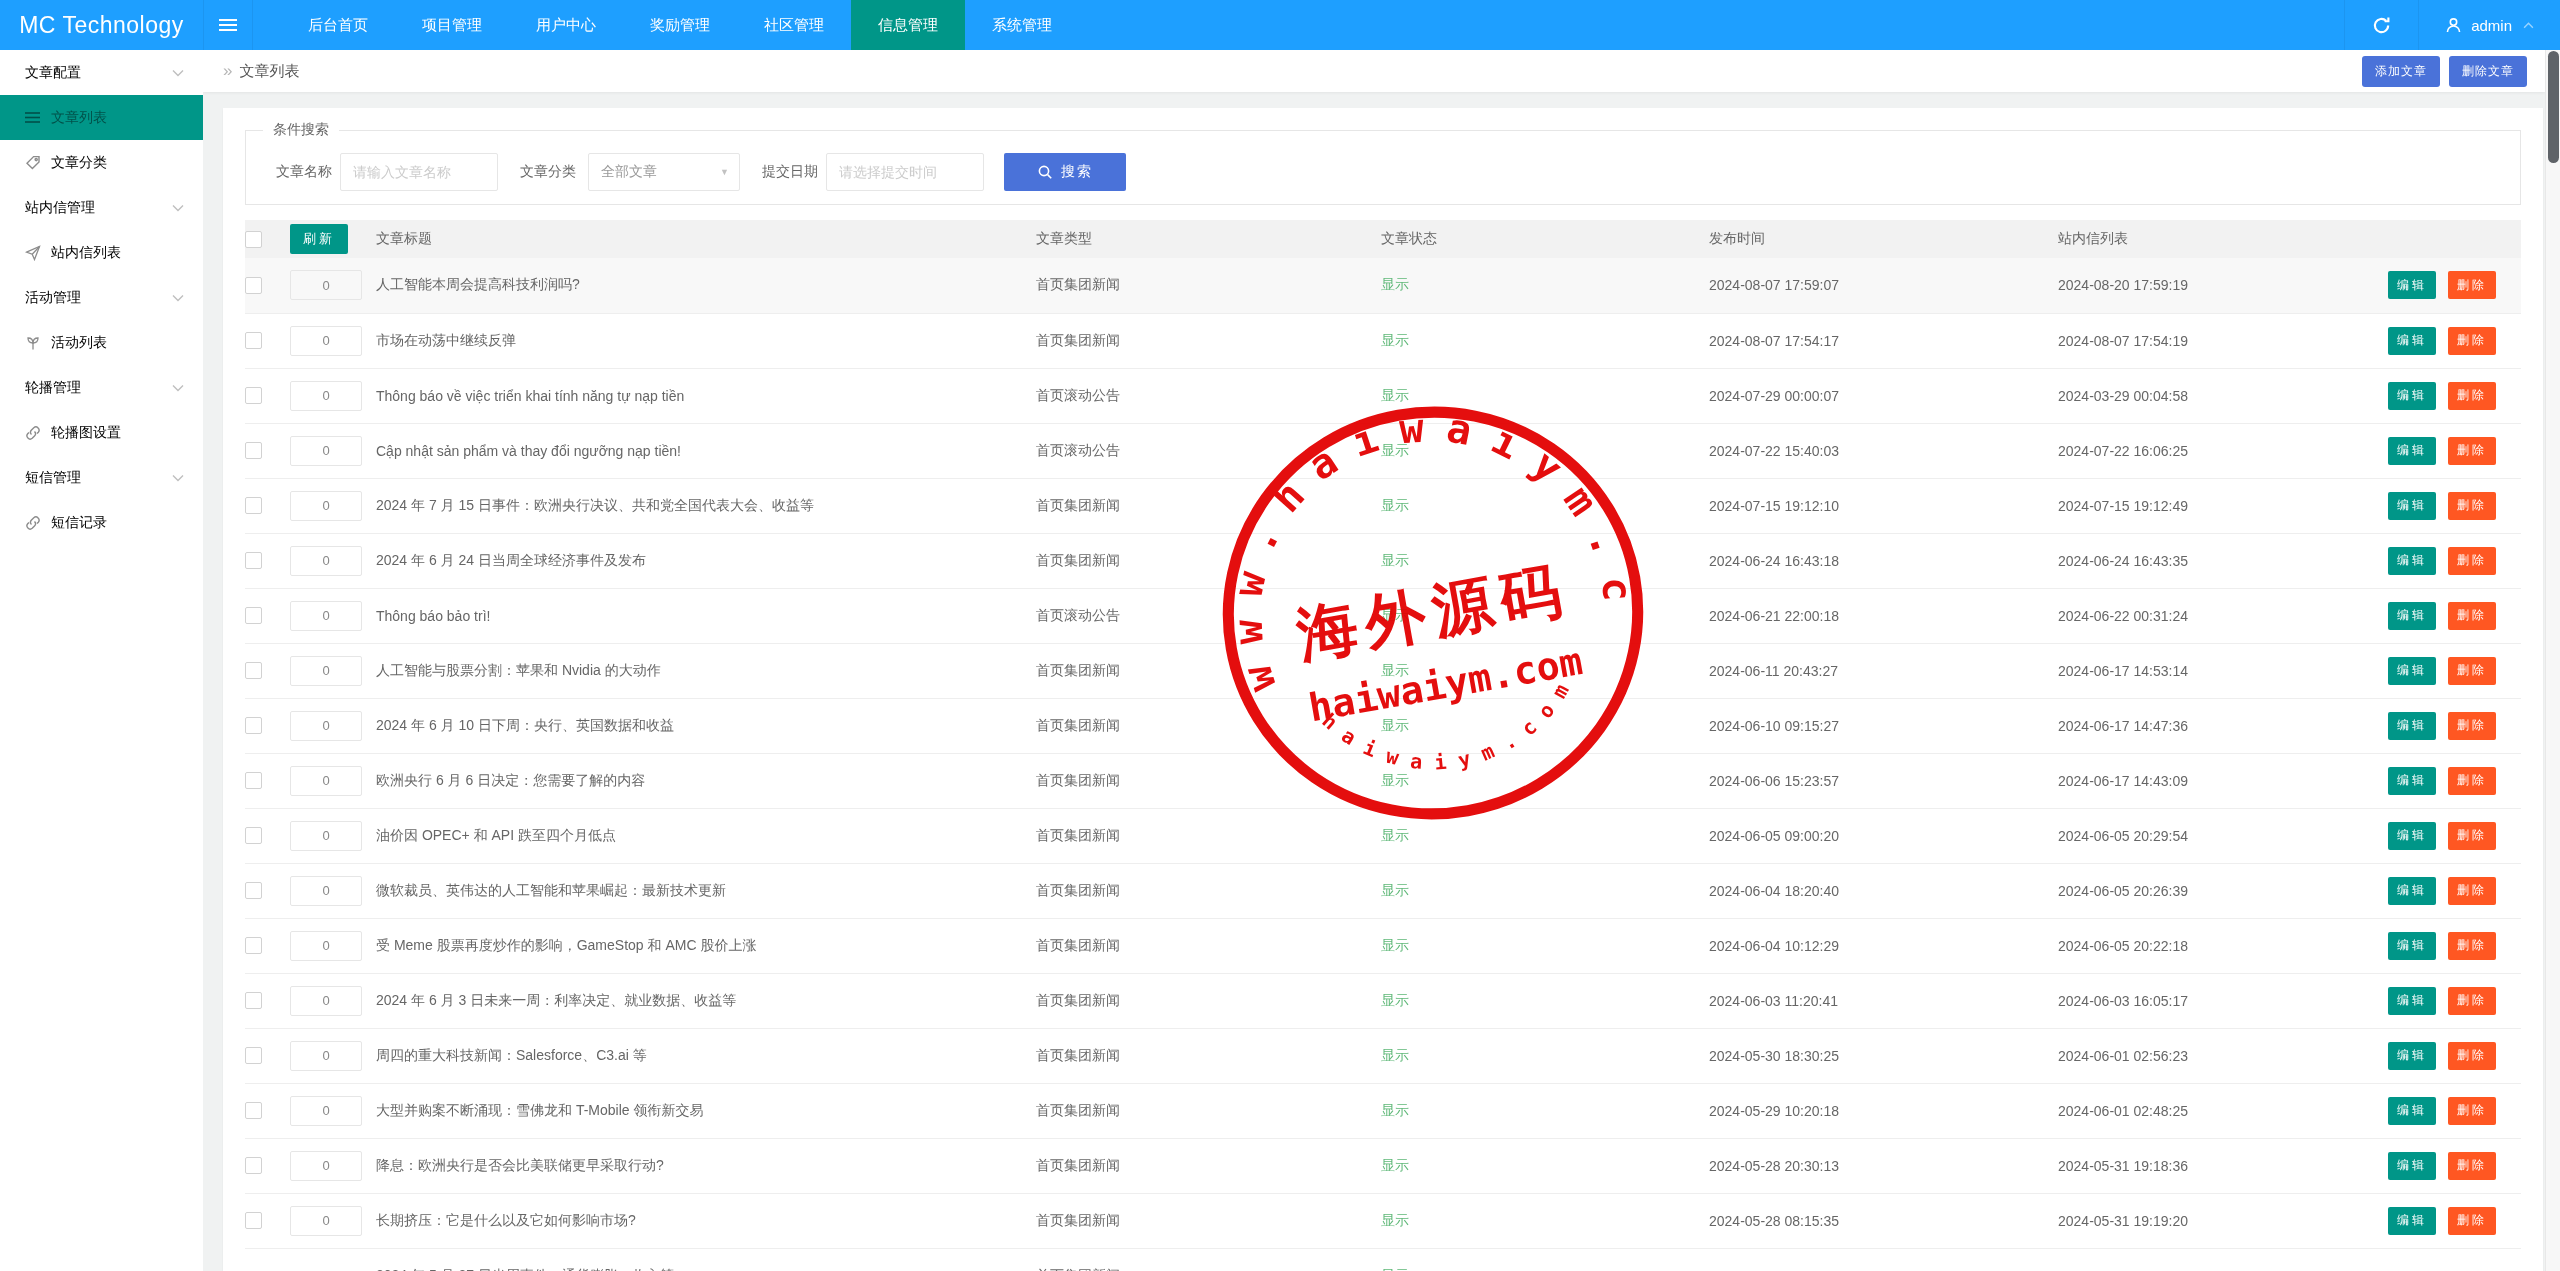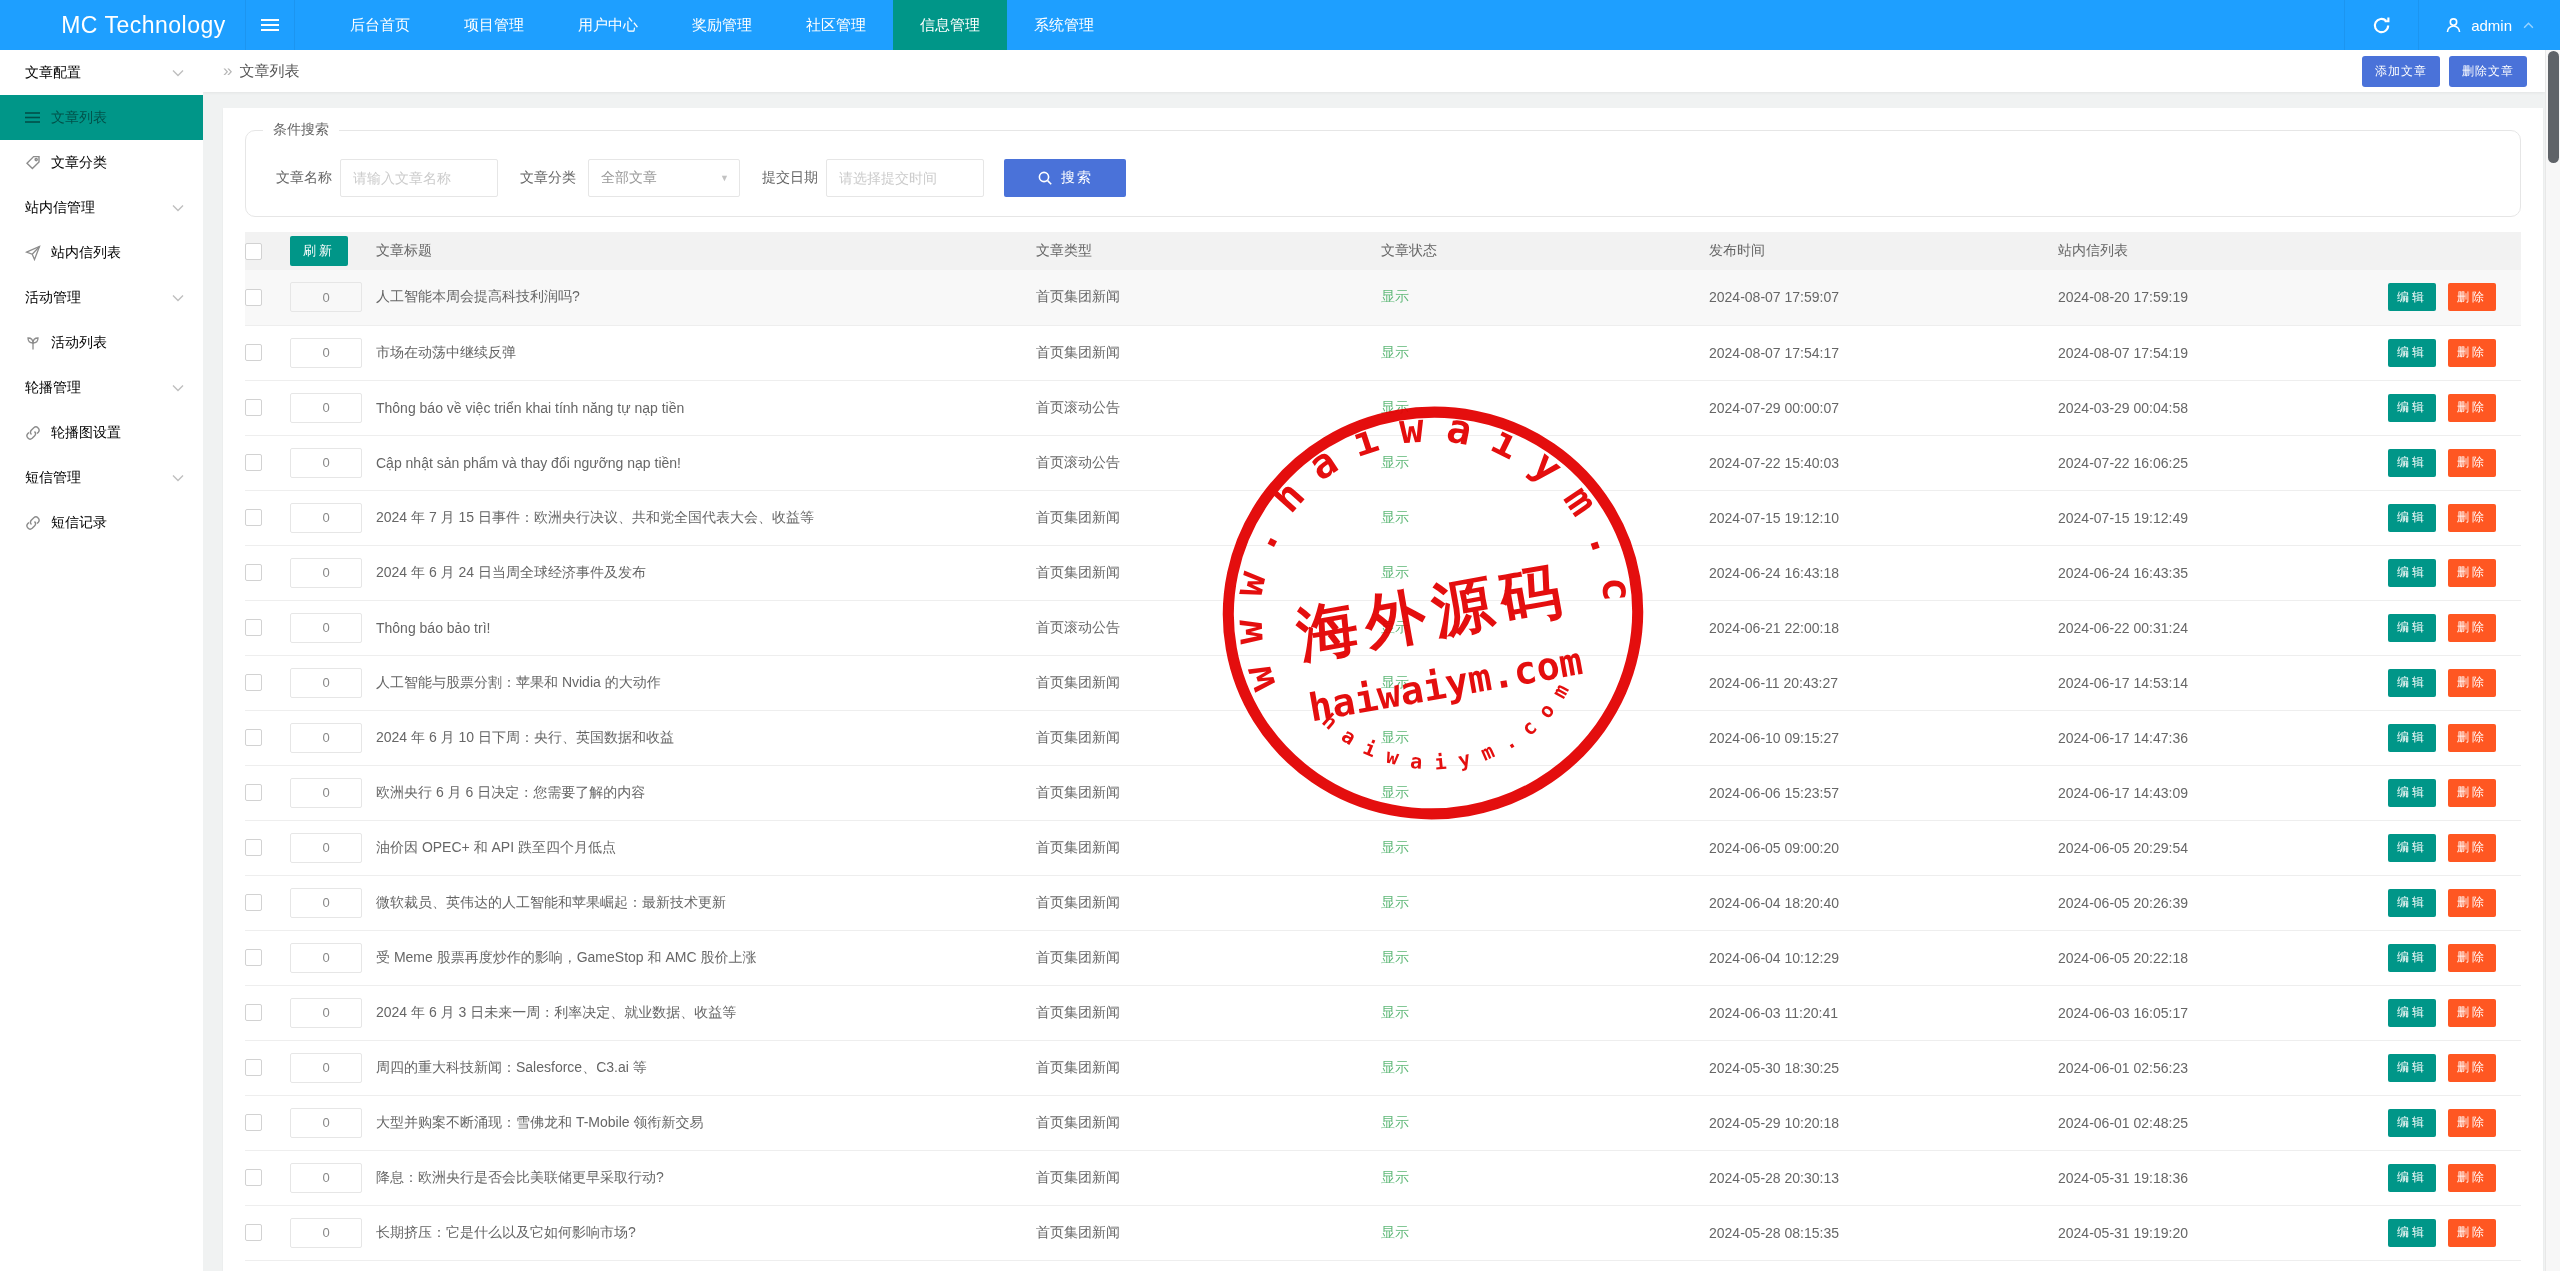--- a/index.html
+++ b/index.html
@@ -6,21 +6,21 @@
   html,body { width:2560px; height:1271px; overflow:hidden; }
   body {
     position:relative; background:#f0f2f2;
     font-family:"Liberation Sans","DejaVu Sans",sans-serif;
     -webkit-font-smoothing:antialiased;
   }
   svg { display:block; }
 
   
   .navbar { position:absolute; top:0; left:0; width:2560px; height:50px; background:#1e9fff; color:#fff; display:flex; align-items:stretch; z-index:40; }
-  .brand { width:203px; display:flex; align-items:center; justify-content:center; font-size:23px; letter-spacing:.5px;margin-left:42px; }
+  .brand { width:203px; display:flex; align-items:center; justify-content:center; font-size:23px; letter-spacing:.5px; }
   .nav-toggle { width:50px; display:flex; align-items:center; justify-content:center; border-left:1px solid rgba(0,0,0,.06); border-right:1px solid rgba(0,0,0,.06); cursor:pointer; }
   .nav-items { display:flex; margin-left:28px; }
   .nav-item { padding:0 27px; line-height:50px; font-size:15px; cursor:pointer; white-space:nowrap; }
   .nav-item.active { background:#009688; }
   .nav-right { margin-left:auto; display:flex; align-items:stretch; }
   .nav-refresh { width:74px; display:flex; align-items:center; justify-content:center; border-left:1px solid rgba(0,0,0,.06); cursor:pointer; }
   .nav-user { padding:0 26px; display:flex; align-items:center; gap:9px; border-left:1px solid rgba(0,0,0,.06); font-size:15px; cursor:pointer; }
   .nav-user .caret { opacity:.55; margin-left:2px; }
 
   
@@ -38,21 +38,21 @@
   .bread-actions { margin-left:auto; display:flex; gap:9px;justify-content:center; }
   .btn-blue { background:#4a72d9; color:#fff; font-size:12px; height:31px; padding:0 13px; border:none; border-radius:3px; display:flex; align-items:center; cursor:pointer; letter-spacing:1px; }
 
   
   .scrollbar { position:absolute; top:50px; right:0; bottom:0; width:15px; background:#f7f7f7; border-left:1px solid #e8e8e8; z-index:50; }
   .scroll-thumb { position:absolute; top:1px; left:2px; width:11px; height:112px; background:#5f6368; border-radius:6px; }
 
   
   .card { position:absolute; left:223px; top:108px; width:2320px; height:1210px; background:#fff; box-shadow:0 1px 2px rgba(0,0,0,.05); z-index:1; }
 
-  .fieldset { margin:22px 22px 0; height:87px; border:1px solid #e6e6e6; border-radius:10px; position:relative; }
+  .fieldset { margin:22px 22px 0; height:75px; border:1px solid #e6e6e6; border-radius:0; position:relative; }
   .legend { position:absolute; top:-10px; left:17px; background:#fff; padding:0 10px; font-size:14px; color:#666; }
   .controls { display:flex; align-items:center; height:100%; padding:8px 0 0 30px; }
   .ctl-label { font-size:14px; color:#666; white-space:nowrap; }
   .inp { height:38px; width:158px; border:1px solid #e6e6e6; border-radius:2px; padding:0 12px; font-size:14px; color:#666; background:#fff; margin-left:8px; outline:none; }
   .inp::placeholder { color:#ccc; }
   .select { width:152px; height:38px; border:1px solid #e6e6e6; border-radius:2px; background:#fff; display:flex; align-items:center; padding:0 12px; font-size:14px; color:#999; position:relative; margin-left:12px; cursor:pointer; }
   .select .sel-caret { position:absolute; right:10px; font-size:9px; color:#c2c2c2; }
   .ml { margin-left:22px; }
   .btn-search { height:38px; padding:0 33px; margin-left:20px; background:#4a72d9; border:none; border-radius:2px; color:#fff; font-size:14px; display:flex; align-items:center; gap:8px; cursor:pointer; letter-spacing:2px; }
 

